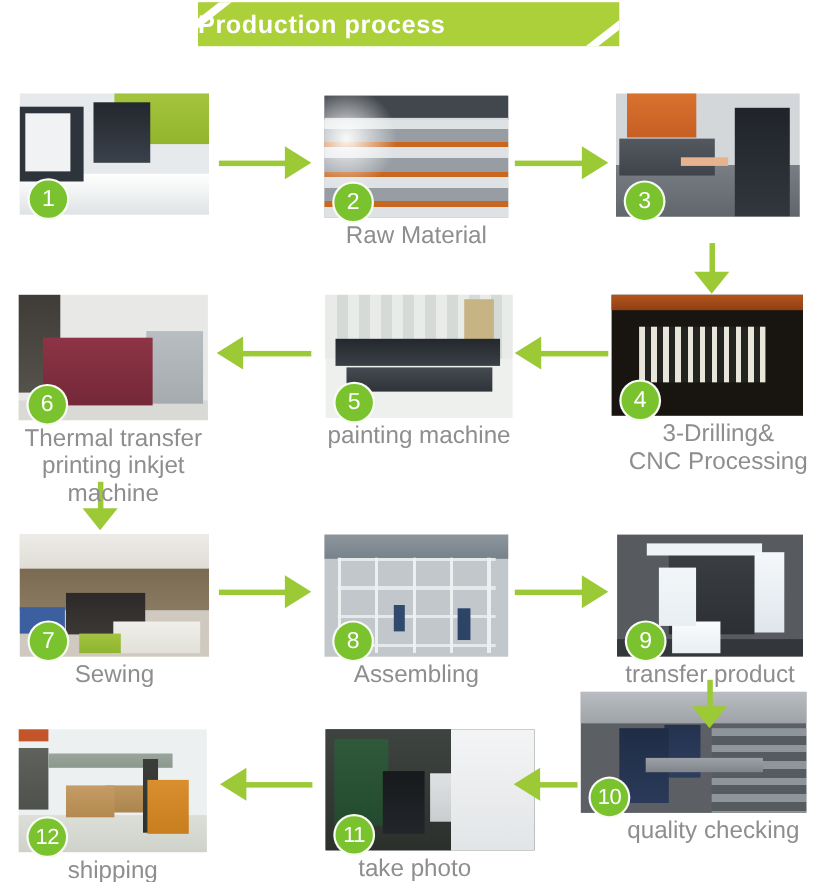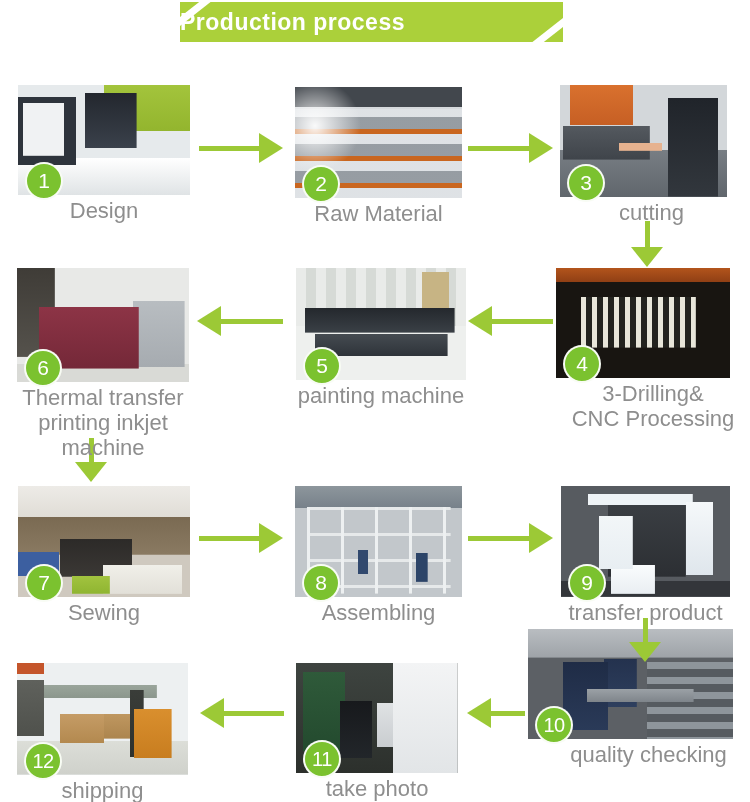--- a/index.html
+++ b/index.html
@@ -98,21 +98,21 @@
     linear-gradient(#24324e,#2e3f5e),
     repeating-linear-gradient(180deg,#8e959b 0 7px,#565b60 7px 15px),
     linear-gradient(#b9bdc1,#9ea3a8);
     background-size:52% 12%,22% 62%,16% 44%,42% 70%,100% 26%;
     background-position:60% 62%,22% 78%,44% 48%,100% 100%,50% 0%;}
   .s11 .photo{background-color:#30342f;background-image:
     linear-gradient(#f3f4f5,#e2e5e7),linear-gradient(#dfe2e4,#c9cdd0),
     linear-gradient(#17191c,#22262a),linear-gradient(#2f5a3a,#234a2e),
     linear-gradient(#3e4440,#2c302c);
     background-size:40% 100%,14% 40%,20% 52%,26% 72%,60% 100%;
-    background-position:100% 0%,58% 60%,34% 72%,6% 30%,0% 0%;}
+    background-position:100% 0%,58% 60%,34% 72%,6% 30%,0% 0%;padding-left:28px;}
   .s12 .photo{background-color:#edf0f1;background-image:
     linear-gradient(#d98f2e,#c87d1f),linear-gradient(#3a3d39,#2e312d),
     linear-gradient(#c59c66,#b3894f),linear-gradient(#bf9760,#ac854e),
     linear-gradient(#9aa59b,#8b968c),linear-gradient(#c4552b,#c4552b),
     linear-gradient(#5f615c,#4f514c),linear-gradient(#dcded8,#cfd1cb);
     background-size:22% 44%,8% 60%,26% 26%,20% 22%,66% 12%,16% 10%,16% 50%,100% 30%;
     background-position:88% 74%,72% 60%,34% 62%,58% 58%,46% 22%,0% 0%,0% 30%,50% 100%;}
 
   
   .arrow-h{position:absolute;height:30px;z-index:1;}
@@ -151,33 +151,31 @@
   <div class="banner">
     <div class="slash tl"></div>
     <div class="title">Production process</div>
     <div class="slash br"></div>
   </div>
 
   <div class="step s1">
     <div class="photo" title="design workstation with CAD monitors">
       <div class="badge">1</div>
     </div>
-    <div class="label">Design</div>
   </div>
   <div class="step s2">
     <div class="photo" title="aluminum profile warehouse racks">
       <div class="badge">2</div>
     </div>
     <div class="label">Raw Material</div>
   </div>
   <div class="step s3">
     <div class="photo" title="worker at cutting machine">
       <div class="badge">3</div>
     </div>
-    <div class="label">cutting</div>
   </div>
 
   <div class="step s4">
     <div class="photo" title="CNC machining table">
       <div class="badge">4</div>
     </div>
     <div class="label">3-Drilling&amp;
 CNC Processing</div>
   </div>
   <div class="step s5">

